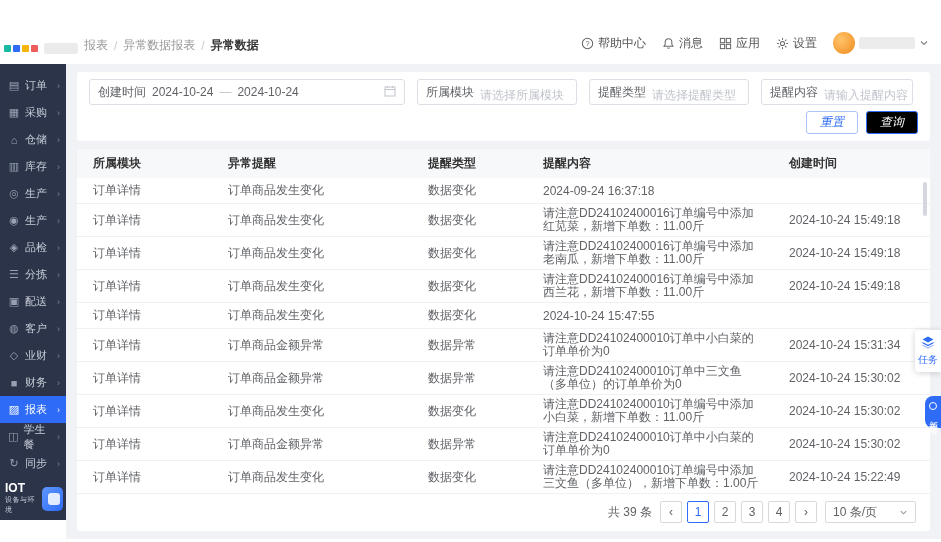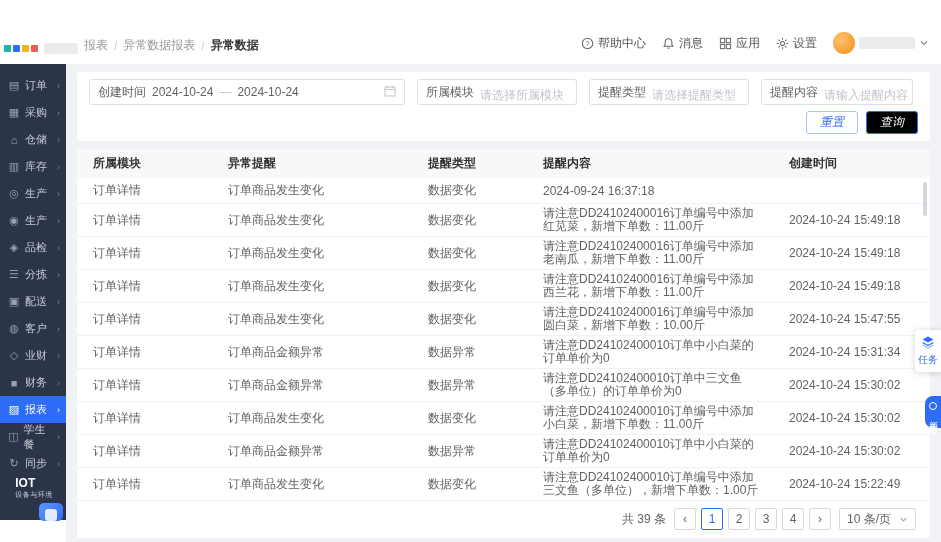--- a/index.html
+++ b/index.html
@@ -29,21 +29,21 @@
   
   .sidebar { width:66px; height:456px; background:#2b3449; color:#c6cbd6;
     display:flex; flex-direction:column; padding-top:8px; flex:0 0 auto; }
   .menu { flex:1; }
   .menu-item { height:27px; display:flex; align-items:center; gap:5px;
     padding:0 6px 0 8px; font-size:11px; cursor:pointer; }
   .menu-item .mi-icon { width:12px; font-size:11px; color:#98a1b3; text-align:center; }
   .menu-item .chev { margin-left:auto; font-size:9px; color:#7d8699; }
   .menu-item.active { background:#2e6bf6; color:#fff; }
   .menu-item.active .mi-icon, .menu-item.active .chev { color:#fff; }
-  .iot { height:44px; display:flex; align-items:center; gap:3px; padding:0 3px 0 5px;flex-direction:column; }
+  .iot { height:44px; display:flex; align-items:center; gap:3px; padding:0 3px 0 5px; }
   .iot-t1 { font-weight:700; font-size:12px; color:#fff; line-height:13px; }
   .iot-t2 { font-size:7px; color:#cdd3df; letter-spacing:.5px; }
   .iot-icon { width:24px; height:24px; border-radius:5px; margin-left:auto;
     background:linear-gradient(135deg,#5e97ff,#2e6bf6); position:relative; }
   .iot-icon::after { content:""; position:absolute; left:6px; top:6px; width:12px; height:12px;
     border-radius:3px; background:rgba(255,255,255,.85); }
 
   
   .main { flex:1; background:#f0f2f5; min-height:430px; padding:8px 11px; }
   .card { background:#fff; border-radius:3px; }
@@ -83,21 +83,21 @@
 
   
   .tfoot { display:flex; justify-content:flex-end; align-items:center; gap:8px;
     padding:7px 14px 6px; color:#606266; }
   .pager { display:flex; gap:5px; }
   .page-btn { min-width:22px; height:22px; border:1px solid #d9d9d9; border-radius:2px;
     background:#fff; color:#606266; display:flex; align-items:center; justify-content:center;
     padding:0 4px; cursor:pointer; }
   .page-btn.active { border-color:#2e6bf6; color:#2e6bf6; }
   .size-select { height:22px; border:1px solid #d9d9d9; border-radius:2px; background:#fff;
-    display:flex; align-items:center; gap:8px; padding:0 7px; color:#606266; cursor:pointer; }
+    display:flex; align-items:center; gap:22px; padding:0 7px; color:#606266; cursor:pointer; }
 
   
   .float-task { position:fixed; right:0; top:330px; width:26px; background:#fff;
     border-radius:4px 0 0 4px; box-shadow:0 1px 6px rgba(0,0,0,.18); padding:5px 2px;
     display:flex; flex-direction:column; align-items:center; gap:2px;
     font-size:10px; color:#2e6bf6; cursor:pointer; }
   .float-guide { position:fixed; right:0; top:396px; width:16px; background:#2e6bf6;
     border-radius:8px 0 0 8px; color:#fff; display:flex; flex-direction:column;
     align-items:center; gap:3px; padding:6px 0 7px; cursor:pointer; }
   .guide-dot { width:8px; height:8px; border:1px solid #fff; border-radius:50%; }
@@ -340,21 +340,20 @@
           <div class="cell c1">订单详情</div>
           <div class="cell c2">订单商品发生变化</div>
           <div class="cell c3">数据变化</div>
           <div class="cell c4">请注意DD24102400016订单编号中添加西兰花，新增下单数：11.00斤</div>
           <div class="cell c5">2024-10-24 15:49:18</div>
         </div>
         <div class="trow">
           <div class="cell c1">订单详情</div>
           <div class="cell c2">订单商品发生变化</div>
           <div class="cell c3">数据变化</div>
-          <div class="cell c4">请注意DD24102400016订单编号中添加圆白菜，新增下单数：10.00斤</div>
           <div class="cell c5">2024-10-24 15:47:55</div>
         </div>
         <div class="trow">
           <div class="cell c1">订单详情</div>
           <div class="cell c2">订单商品金额异常</div>
           <div class="cell c3">数据异常</div>
           <div class="cell c4">请注意DD24102400010订单中小白菜的订单单价为0</div>
           <div class="cell c5">2024-10-24 15:31:34</div>
         </div>
         <div class="trow">

